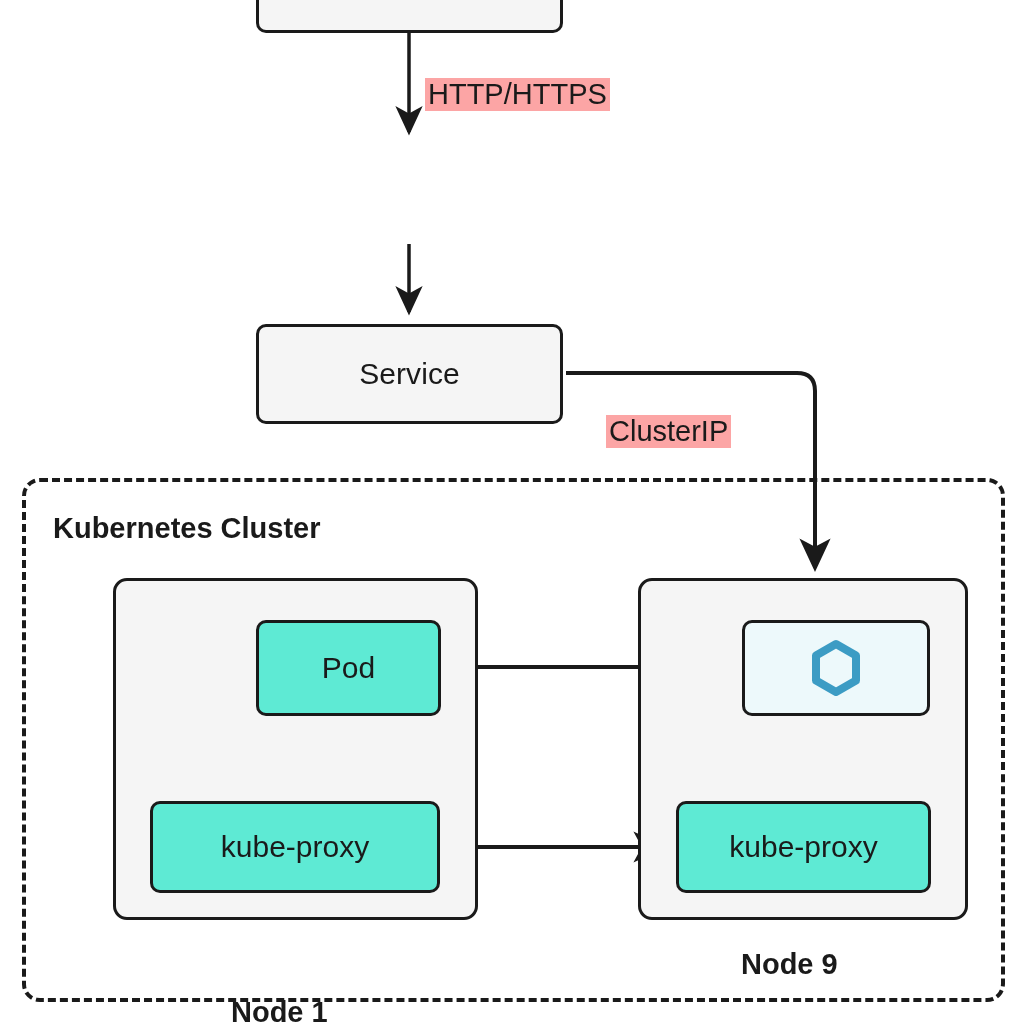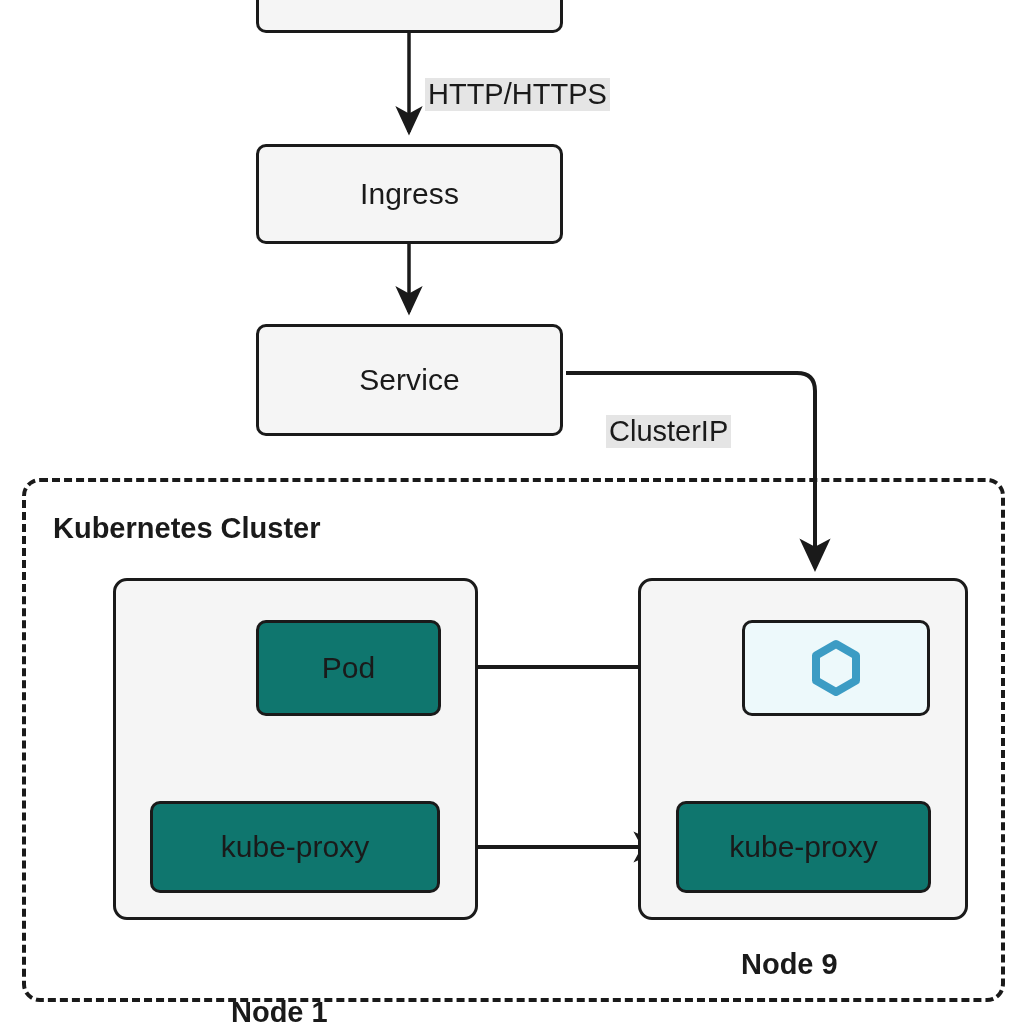--- a/index.html
+++ b/index.html
@@ -38,21 +38,21 @@
     justify-content: center;
     font-size: 30px;
     color: #1a1a1a;
     letter-spacing: 0.1px;
   }
   .leaf-box {
     position: absolute;
     box-sizing: border-box;
     border: 3px solid #1a1a1a;
     border-radius: 10px;
-    background: #0f766e;
+    background: #5eead4;
     display: flex;
     align-items: center;
     justify-content: center;
     font-size: 30px;
     color: #1a1a1a;
   }
   .node-group {
     position: absolute;
     box-sizing: border-box;
     border: 3px solid #1a1a1a;
@@ -71,21 +71,21 @@
     font-size: 29px;
     color: #1a1a1a;
     white-space: nowrap;
     font-weight: bold;
   }
   .edge-label {
     position: absolute;
     font-size: 29px;
     color: #1a1a1a;
     white-space: nowrap;
-    background: #e5e5e5;
+    background: #fca5a5;
     padding: 0 3px;
   }
   .icon-box {
     position: absolute;
     box-sizing: border-box;
     border: 3px solid #1a1a1a;
     border-radius: 10px;
     background: #edf9fb;
     display: flex;
     align-items: center;
@@ -125,25 +125,22 @@
 
     <path d="M443,667 L730,667" stroke="#1a1a1a" stroke-width="4" fill="none" marker-end="url(#arrowhead)"></path>
 
     <path d="M441,847 L663,847" stroke="#1a1a1a" stroke-width="4" fill="none" marker-end="url(#arrowhead)"></path>
   </svg>
 
   <div class="clipped-top-box" style="left:256px; top:-40px; width:307px; height:73px;"></div>
 
   <div class="edge-label" style="left:425px; top:78px;">HTTP/HTTPS</div>
 
-  <div class="node-box" style="left:256px; top:144px; width:307px; height:100px;">
-    <span>Ingress</span>
-  </div>
 
-  <div class="node-box" style="left:256px; top:324px; width:307px; height:112px;">
+  <div class="node-box" style="left:256px; top:324px; width:307px; height:100px;">
     <span>Service</span>
   </div>
 
   <div class="edge-label" style="left:606px; top:415px;">ClusterIP</div>
 
   <div class="cluster-boundary" style="left:22px; top:478px; width:983px; height:524px;"></div>
 
   <div class="free-label" style="left:53px; top:512px;">Kubernetes Cluster</div>
 
   <div class="node-group" style="left:113px; top:578px; width:365px; height:342px;"></div>

